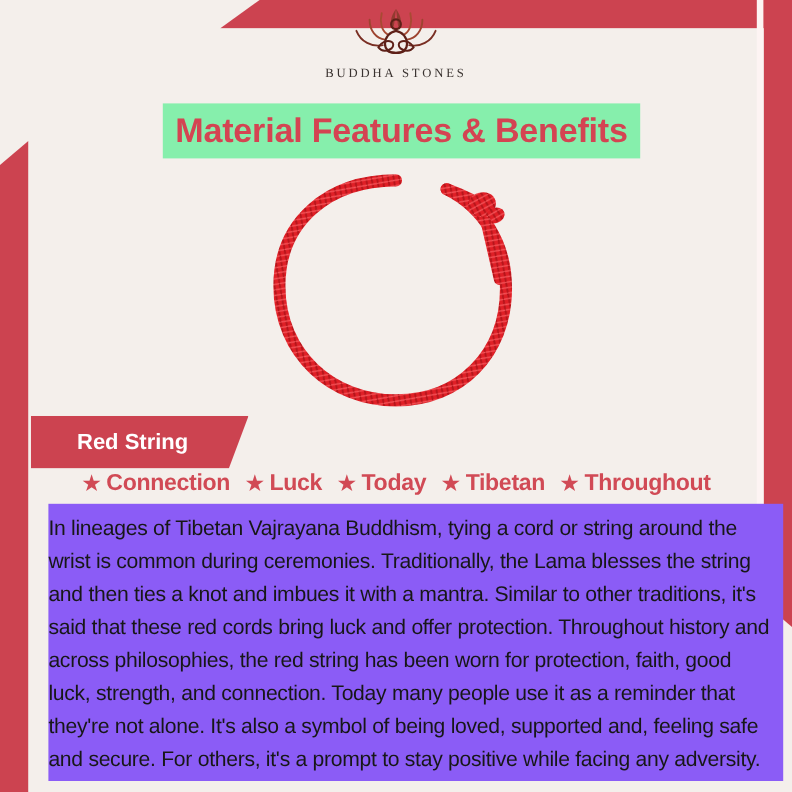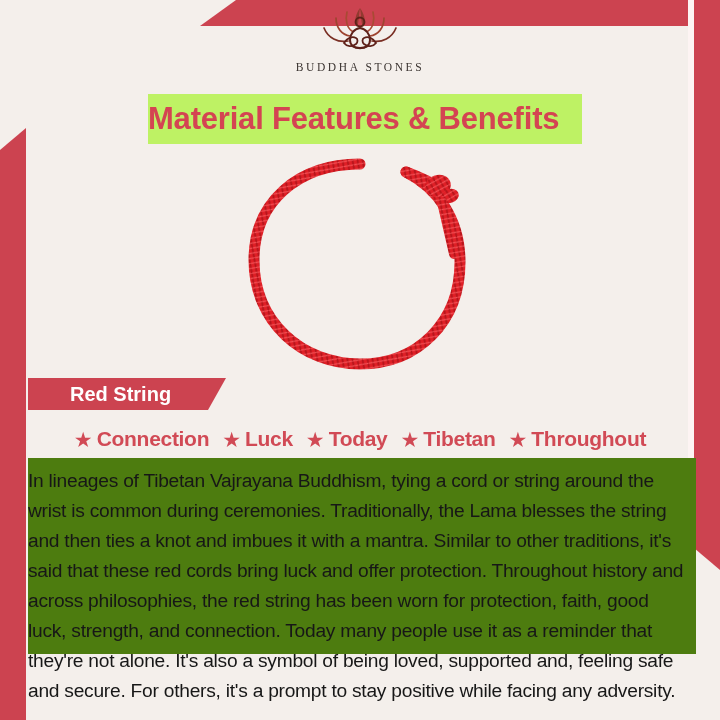--- a/index.html
+++ b/index.html
@@ -78,24 +78,24 @@
     font-weight: 400;
   }
 
   
   #title-banner {
     position: absolute;
     top: 94px;
     left: 148px;
     width: 434px;
     height: 50px;
-    background: #bef264;
-    display: flex;
-    align-items: center;
-    justify-content: flex-start;
+    background: #86efac;
+    display: flex;
+    align-items: center;
+    justify-content: center;
   }
   #title-text {
     font-size: 31px;
     font-weight: bold;
     color: #d44452;
     letter-spacing: -0.2px;
     white-space: nowrap;
   }
 
   
@@ -111,21 +111,21 @@
     top: 0;
     left: 50%;
     transform: translateX(-50%);
   }
 
   
   #redstring-banner {
     position: absolute;
     top: 378px;
     left: 28px;
-    height: 32px;
+    height: 48px;
     width: 198px;
     background: #cc4350;
     clip-path: polygon(0 0, 100% 0, calc(100% - 18px) 100%, 0 100%);
     display: flex;
     align-items: center;
   }
   #redstring-label {
     color: #ffffff;
     font-size: 20px;
     font-weight: bold;
@@ -160,24 +160,24 @@
     color: #d14a55;
     font-size: 21px;
     font-weight: bold;
     letter-spacing: -0.3px;
   }
 
   
   #body-panel {
     position: absolute;
     top: 458px;
-    left: 28px;
+    left: 44px;
     width: 668px;
-    height: 196px;
-    background: #4d7c0f;
+    height: 252px;
+    background: #8b5cf6;
   }
   #body-text {
     margin: 0;
     padding: 8px 12px 0 0;
     font-size: 19.2px;
     line-height: 30px;
     color: #171717;
     letter-spacing: -0.25px;
     font-weight: 500;
   }

